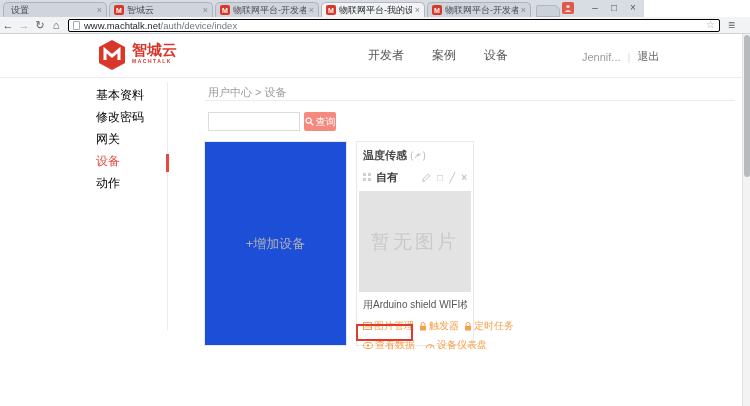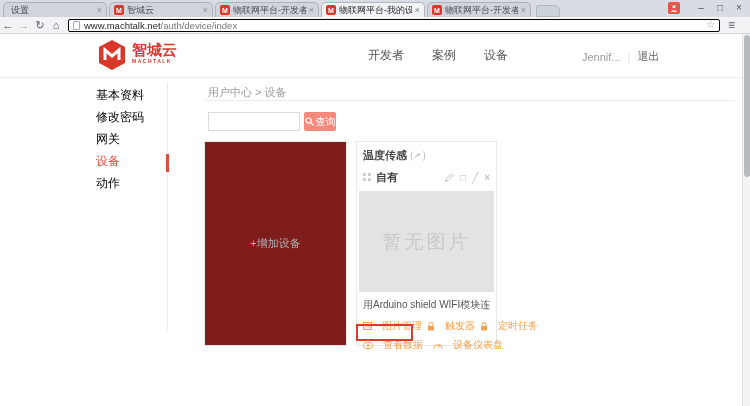--- a/index.html
+++ b/index.html
@@ -1,20 +1,20 @@
 <!DOCTYPE html>
 <html><head>
 <meta charset="utf-8">
 <style>
   * { box-sizing: border-box; margin: 0; padding: 0; }
   html,body { width:750px; height:406px; overflow:hidden; }
   body { font-family:"Liberation Sans","DejaVu Sans",sans-serif; background:#fff; position:relative; }
 
   
-  .titlebar { position:absolute; top:0; left:0; width:750px; height:17px; background:#d8dce3; }
+  .titlebar { position:absolute; top:0; left:0; width:644px; height:17px; background:#d8dce3; }
   .tabstrip { position:absolute; top:2px; left:3px; display:flex; align-items:flex-end; }
   .tab { width:104px; height:15px; background:#d0d5dd; border:1px solid #aeb3bb; border-bottom:none;
          border-radius:5px 5px 0 0; display:flex; align-items:center; padding:0 4px; margin-right:2px;
          font-size:9px; color:#4a4f55; }
   .tab.active { background:#f2f3f5; border-color:#b2b6bd; color:#1f2326; }
   .tab .ttl { flex:1; white-space:nowrap; overflow:hidden; margin:0 3px; }
   .tab .cls { font-size:9px; color:#848b94; line-height:1; }
   .favicon { width:10px; height:10px; min-width:10px; border-radius:2px; background:#d9372a; color:#fff;
              font-size:7px; font-weight:bold; display:flex; align-items:center; justify-content:center; line-height:1; }
   .favicon.page { background:#fdfdfd; border:1px solid #9aa0a8; border-radius:1px; }
@@ -57,34 +57,34 @@
   .sideitem.active { color:#e64a3c; }
   .sidedivider { position:absolute; left:167px; top:48px; width:1px; height:248px; background:#ececec; }
   .sideindicator { position:absolute; left:166px; top:120px; width:3px; height:18px; background:#e64a3c; }
 
   .breadcrumb { position:absolute; left:208px; top:51px; font-size:11px; color:#9b9b9b; }
   .rule1 { position:absolute; left:205px; top:66px; width:530px; height:1px; background:#ececec; }
   .searchinput { position:absolute; left:208px; top:78px; width:92px; height:19px; border:1px solid #dcdcdc; font-size:11px; padding:0 4px; outline:none; }
   .searchbtn { position:absolute; left:304px; top:78px; width:32px; height:19px; background:#f5897e; border:none; border-radius:2px;
                color:#fff; font-size:10px; display:flex; align-items:center; justify-content:center; gap:2px; }
 
-  .addcard { position:absolute; left:204px; top:107px; width:143px; height:205px; border:1px solid #e7e7e7; background:#7f1d1d;
-             display:flex; align-items:center; justify-content:center; font-size:11px; color:#b0b0b0; }
-
-  .devcard { position:absolute; left:356px; top:107px; width:141px; height:205px; border:1px solid #e9e9e9; background:#fff; }
+  .addcard { position:absolute; left:204px; top:107px; width:143px; height:205px; border:1px solid #e7e7e7; background:#1d4ed8;
+             display:flex; align-items:center; justify-content:center; font-size:13px; color:#b0b0b0; }
+
+  .devcard { position:absolute; left:356px; top:107px; width:118px; height:205px; border:1px solid #e9e9e9; background:#fff; }
   .devtitle { display:flex; align-items:center; gap:3px; padding:6px 6px 0; font-size:11px; font-weight:bold; color:#4a4a4a; }
   .devown { display:flex; align-items:center; gap:4px; padding:7px 6px 0; font-size:11px; font-weight:bold; color:#3c3c3c; }
   .devactions { margin-left:auto; display:flex; gap:6px; color:#c2c2c2; font-size:10px; align-items:center; }
   .devactions span { line-height:10px; }
   .noimg { margin:6px 2px 0; height:101px; background:#e3e3e3; display:flex; align-items:center; justify-content:center;
            font-size:19px; color:#c9c9c9; letter-spacing:3px; }
   .devdesc { margin:6px 6px 0; font-size:10px; color:#555; white-space:nowrap; overflow:hidden; }
   .devlinks1 { margin:7px 6px 0; display:flex; gap:5px; }
   .devlinks2 { margin:5px 6px 0; display:flex; gap:10px; }
-  .olink { display:flex; align-items:center; gap:10px; font-size:10px; color:#f7a04b; white-space:nowrap; cursor:pointer; }
+  .olink { display:flex; align-items:center; gap:2px; font-size:10px; color:#f7a04b; white-space:nowrap; cursor:pointer; }
   .olink svg { display:block; }
 
   .annotation { position:absolute; left:356px; top:290px; width:57px; height:17px; border:2px solid #e0392e; }
 
   .griddots { display:inline-block; }
 </style>
 </head>
 <body>
 
 <div class="titlebar">

